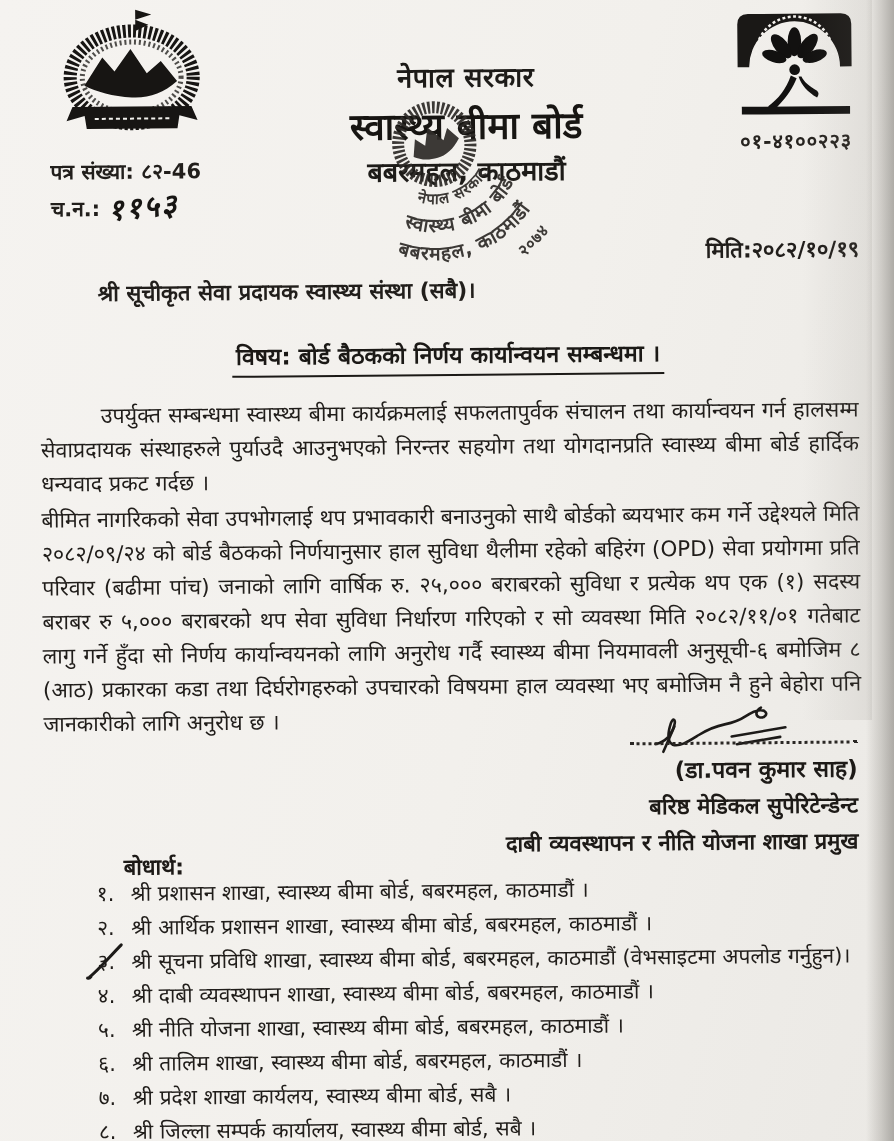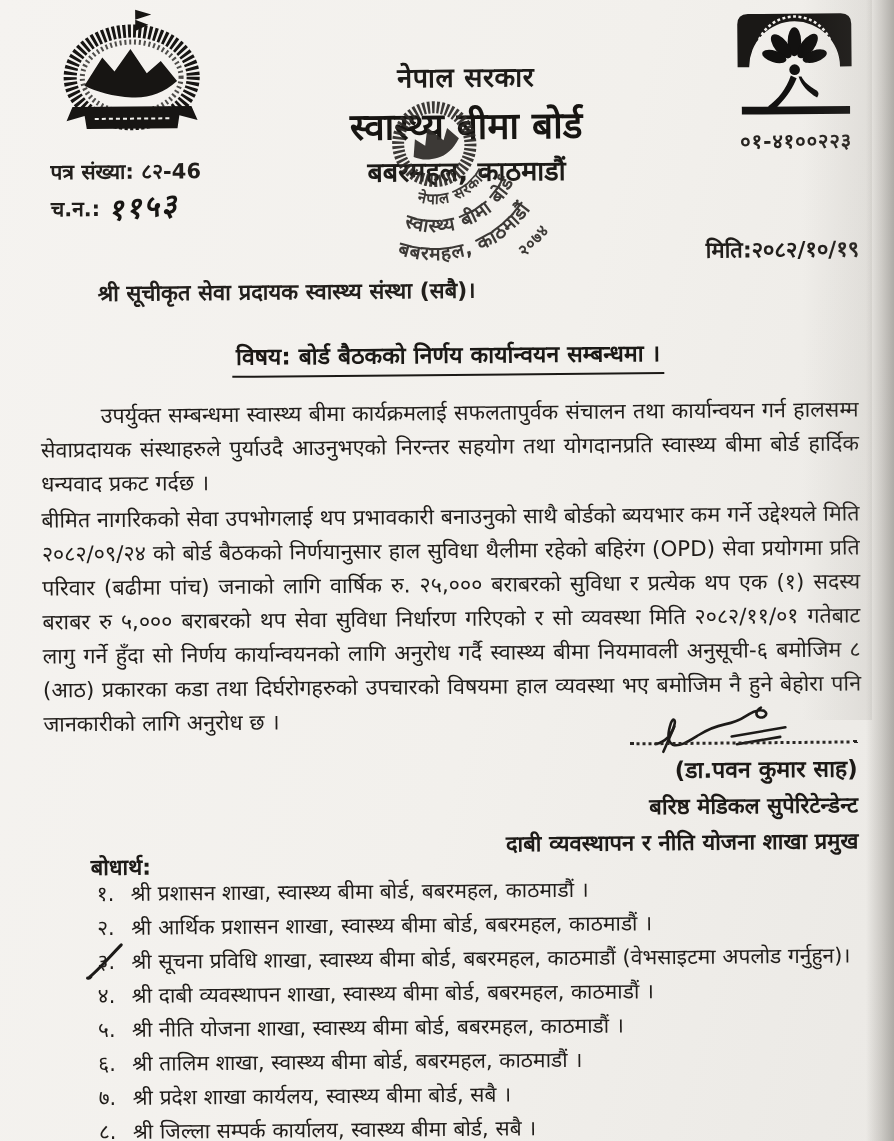--- a/index.html
+++ b/index.html
@@ -57,21 +57,21 @@
   .body-text p.p1{text-indent:60px;margin-bottom:2px;}
 
   
   .sig-block{right:38px;top:706px;display:flex;flex-direction:column;align-items:flex-end;z-index:3;}
   .sig-scribble{width:175px;height:52px;margin-right:40px;margin-bottom:-14px;}
   .dotted-line{width:228px;border-bottom:3px dotted #2a2724;height:0;}
   .sig-name{font-size:23px;font-weight:600;margin-top:8px;color:#1d1a17;}
   .sig-title1{font-size:22px;font-weight:600;margin-top:5px;color:#1d1a17;}
   .sig-title2{font-size:22px;font-weight:600;margin-top:6px;color:#1d1a17;}
 
-  .cc-label{left:88px;top:848px;font-size:22px;font-weight:700;color:#1d1a17;}
+  .cc-label{left:121px;top:848px;font-size:22px;font-weight:700;color:#1d1a17;}
   .cc-list{left:94px;top:878px;width:770px;}
   .cc-row{display:flex;align-items:flex-start;margin-bottom:7px;line-height:27px;font-size:21px;font-weight:500;color:#201d1a;}
   .cc-num{width:34px;flex:0 0 34px;position:relative;}
   .cc-text{flex:1;}
   .tick-overlay{position:absolute;left:-12px;top:-6px;width:40px;height:38px;}
 </style>
 </head>
 <body>
 
 <div class="page">

